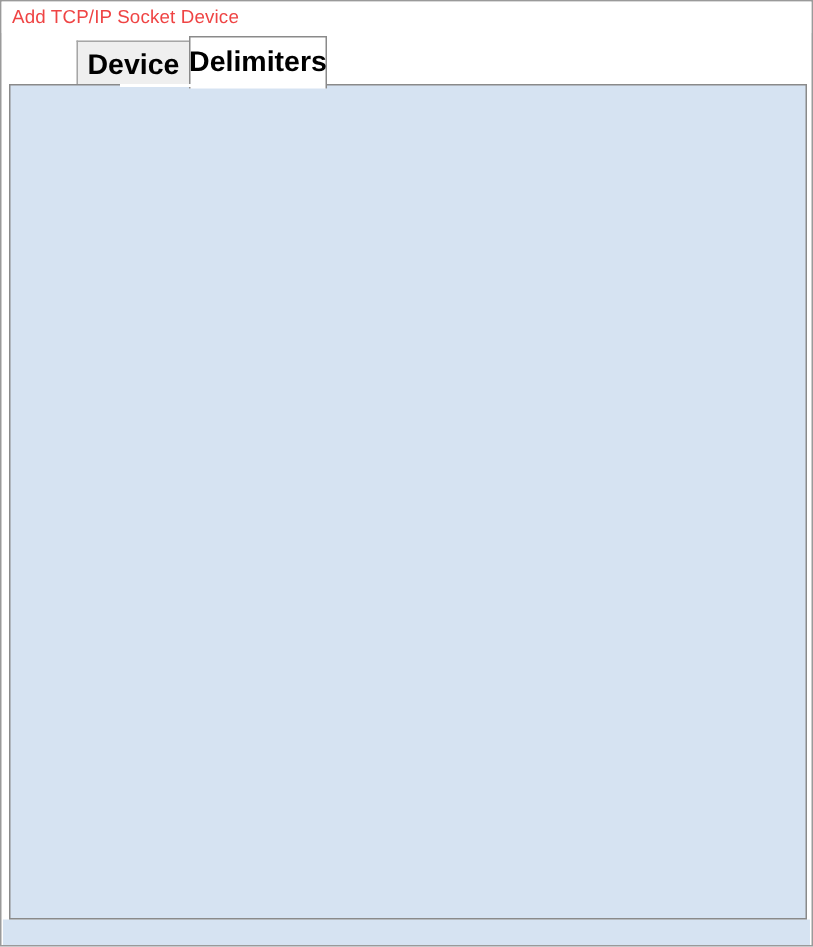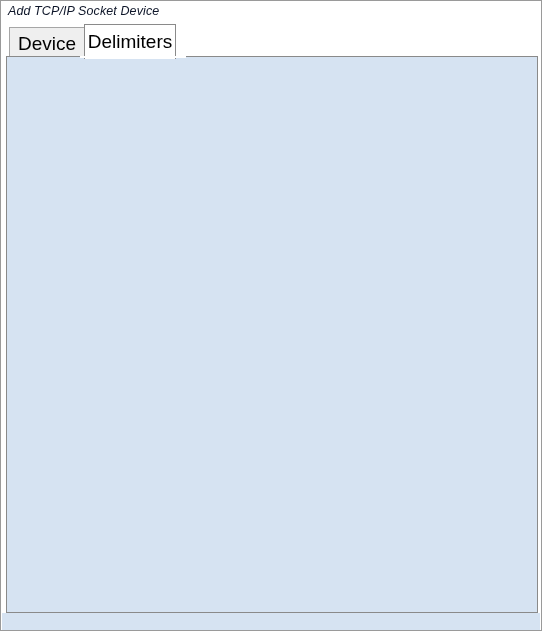--- a/index.html
+++ b/index.html
@@ -33,49 +33,49 @@
     width: 540px;
     height: 21px;
     background: #ffffff;
     box-sizing: border-box;
   }
   #title-text {
     position: absolute;
     left: 7px;
     top: 3px;
     font-size: 12.5px;
-    color: #0f172a;
+    color: #ef4444;
     white-space: nowrap;
     letter-spacing: 0.1px;
-    font-style: italic;
   }
 
   
   #tabstrip {
     position: absolute;
     left: 5px;
     top: 22px;
     width: 532px;
     height: 36px;
   }
   .tab {
     position: absolute;
     top: 4px;
     height: 32px;
     box-sizing: border-box;
     border: 1px solid #8a8a8a;
     border-bottom: none;
     font-size: 19px;
-    font-weight: normal;
+    font-weight: bold;
     color: #000000;
     display: flex;
     align-items: center;
     justify-content: center;
     white-space: nowrap;
     cursor: default;
+    margin-left: 42px;
   }
   .tab.inactive {
     background: #efefef;
     border-color: #a6a6a6;
   }
   .tab.active {
     background: #ffffff;
     top: 1px;
     height: 35px;
     border-color: #8a8a8a;

